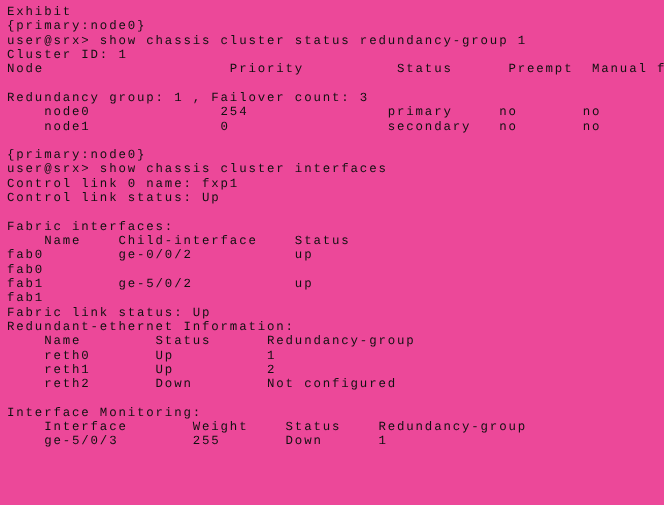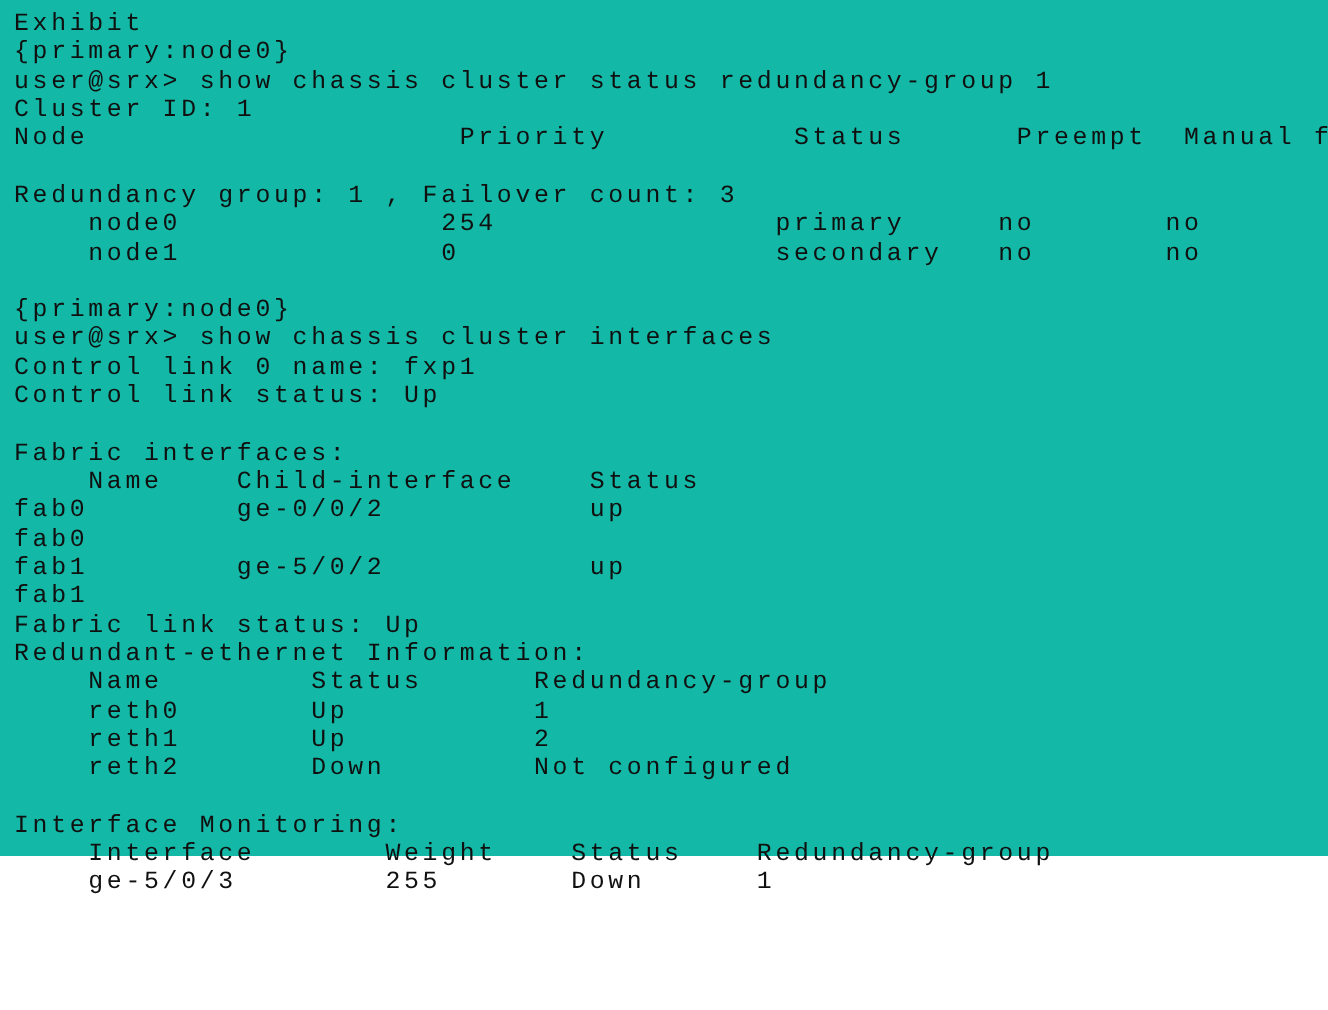--- a/index.html
+++ b/index.html
@@ -10,22 +10,22 @@
   }
   body {
     width: 664px;
     height: 505px;
     overflow: hidden;
     font-family: "Liberation Mono", "DejaVu Sans Mono", monospace;
   }
   #terminal {
     position: relative;
     width: 664px;
-    height: 428px;
-    background: #14b8a6;
+    height: 505px;
+    background: #ec4899;
     padding: 0;
     box-sizing: border-box;
   }
   .console-text {
     position: absolute;
     left: 7px;
     top: 5px;
     margin: 0;
     padding: 0;
     font-family: "Liberation Mono", "DejaVu Sans Mono", monospace;

